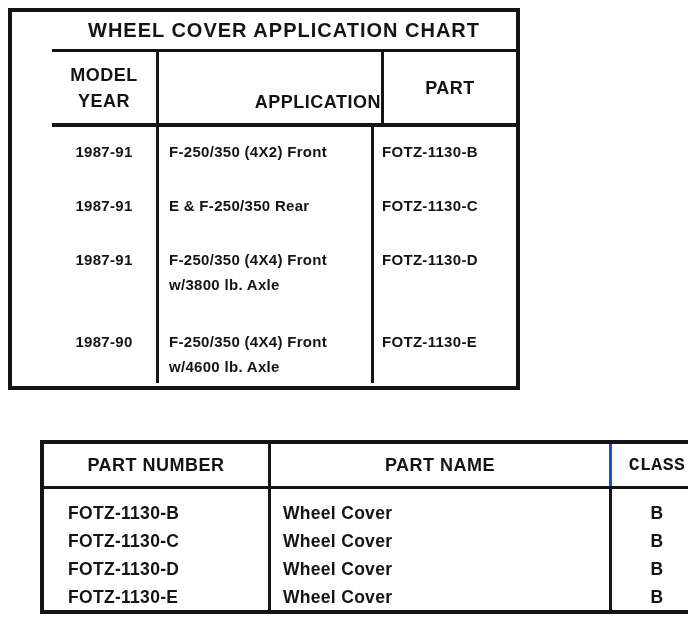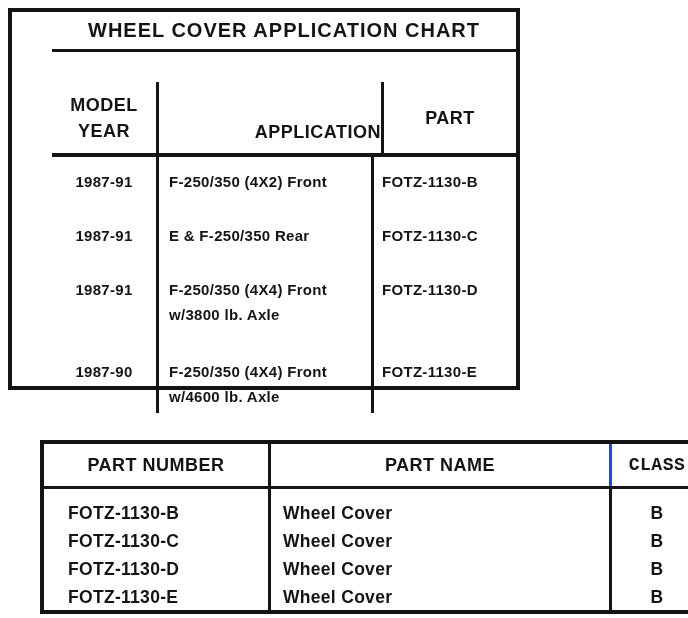--- a/index.html
+++ b/index.html
@@ -30,21 +30,20 @@
     display: flex; align-items: center; justify-content: center;
     font-size: 20px; letter-spacing: 1px;
     box-sizing: border-box;
   }
   .chart-head-row {
     height: 75px;
     border-bottom: 4px solid #141414;
     display: flex;
     font-size: 18px; letter-spacing: 0.5px;
     box-sizing: border-box;
-    margin-top: 30px;
   }
   .hc { box-sizing: border-box; }
   .hc-year {
     width: 107px; border-right: 3px solid #141414;
     display: flex; flex-direction: column; align-items: center; justify-content: center;
     line-height: 26px;
   }
   .hc-app {
     flex: 1;
     display: flex; align-items: flex-end; justify-content: flex-end;

